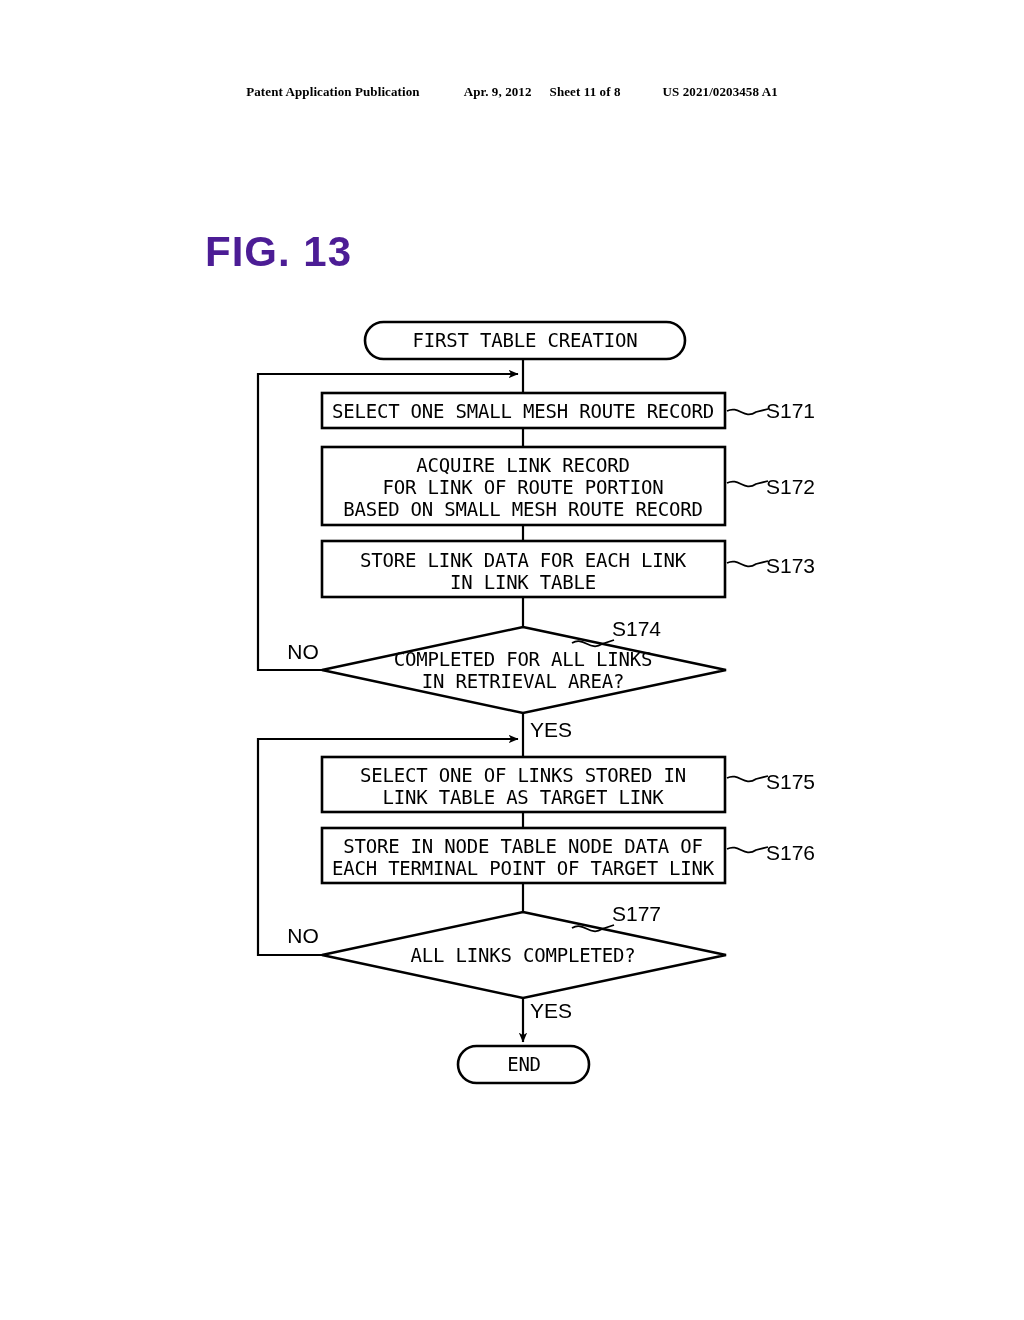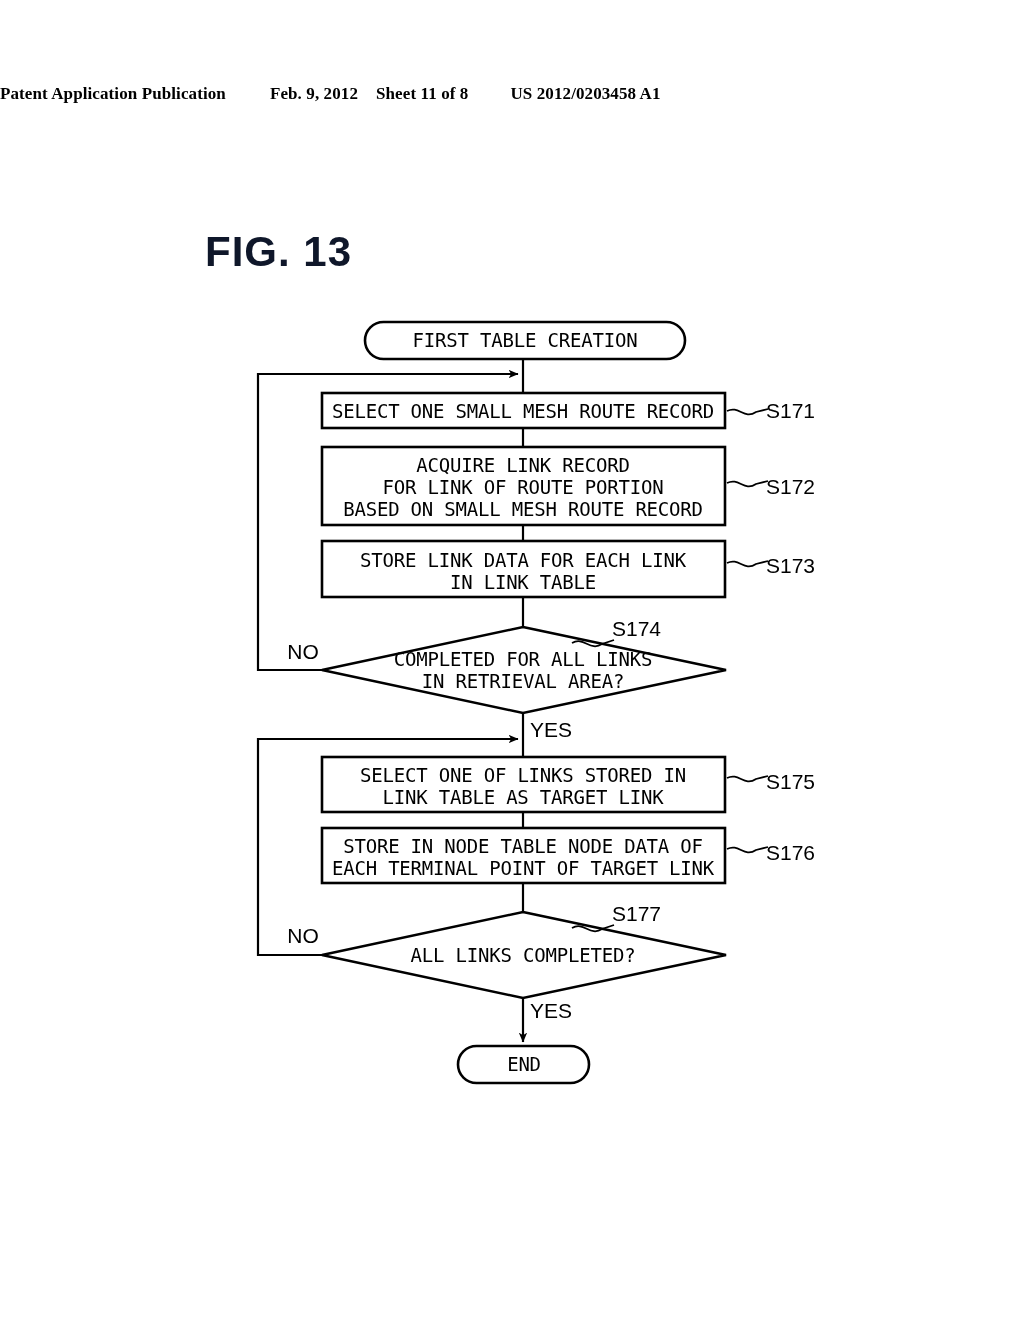--- a/index.html
+++ b/index.html
@@ -23,43 +23,44 @@
     background: #fff;
   }
   
   #pub-header {
     position: absolute;
     left: 0;
     top: 84px;
     width: 1024px;
     height: 28px;
     display: flex;
+    justify-content: center;
     align-items: baseline;
     font-family: "Liberation Serif", serif;
     font-weight: bold;
-    font-size: 17px;
+    font-size: 13px;
     color: #000;
     letter-spacing: 0.1px;
     white-space: nowrap;
   }
   #pub-header .seg { display: inline-block; }
   #pub-header .gap-lg { width: 44px; display: inline-block; }
   #pub-header .gap-md { width: 18px; display: inline-block; }
   #pub-header .gap-xl { width: 42px; display: inline-block; }
 
   
   #fig-label {
     position: absolute;
     left: 205px;
     top: 228px;
     font-family: "Liberation Sans", sans-serif;
     font-size: 42px;
     font-weight: bold;
     letter-spacing: 1px;
-    color: #0f172a;
+    color: #4c1d95;
   }
 
   
   #flow-svg {
     position: absolute;
     left: 0;
     top: 0;
     width: 1024px;
     height: 1320px;
   }
@@ -107,25 +108,25 @@
   }
 </style>
 </head>
 <body>
 
 <div id="page">
 
   <div id="pub-header">
     <span class="seg">Patent Application Publication</span>
     <span class="gap-lg"></span>
-    <span class="seg">Feb. 9, 2012</span>
+    <span class="seg">Apr. 9, 2012</span>
     <span class="gap-md"></span>
     <span class="seg">Sheet 11 of 8</span>
     <span class="gap-xl"></span>
-    <span class="seg">US 2012/0203458 A1</span>
+    <span class="seg">US 2021/0203458 A1</span>
   </div>
 
   <div id="fig-label">FIG. 13</div>
 
   <svg id="flow-svg" viewBox="0 0 1024 1320">
     <defs>
       <marker id="arrow" markerWidth="11" markerHeight="11" refX="9.4" refY="4.2" orient="auto" markerUnits="userSpaceOnUse">
         <path d="M0,0 L10,4.2 L0,8.4 L2.6,4.2 Z" fill="#000"></path>
       </marker>
     </defs>

